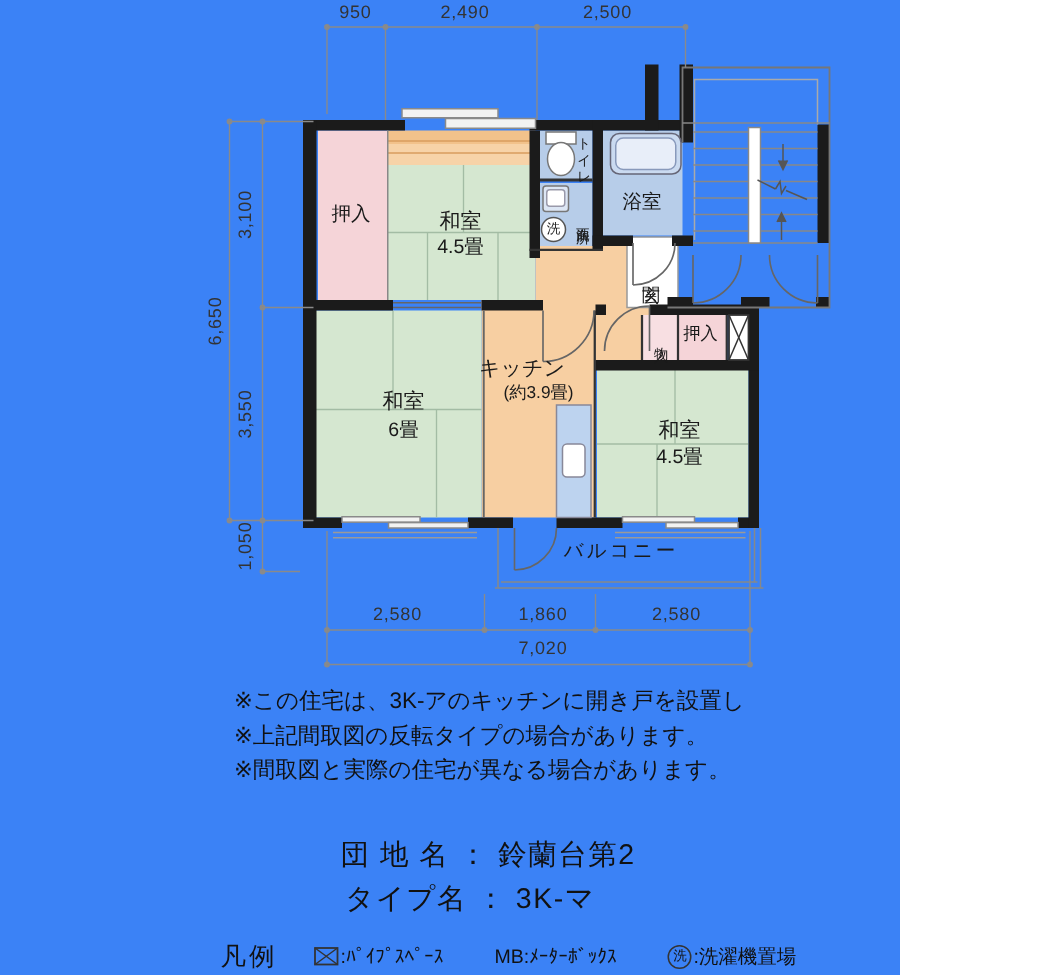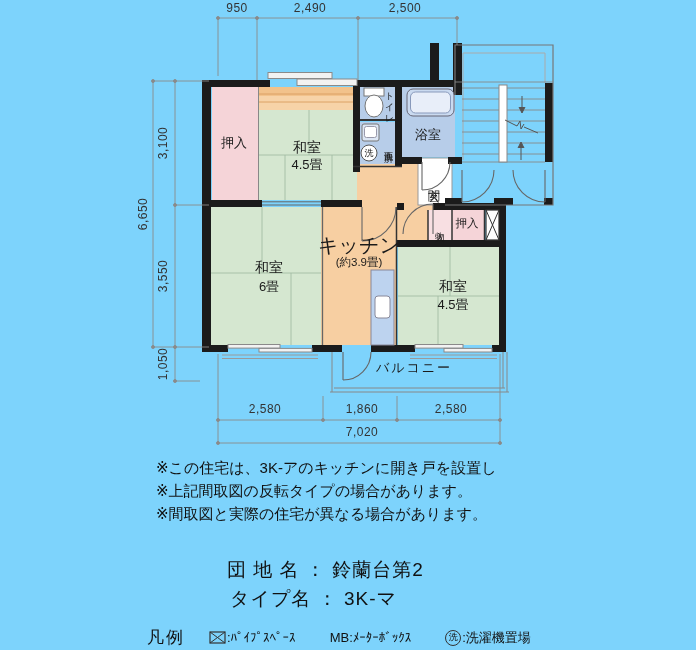--- a/index.html
+++ b/index.html
@@ -1,16 +1,16 @@
 <!DOCTYPE html>
 <html><head>
 <meta charset="utf-8">
 <style>
   html,body{margin:0;padding:0;background:#ffffff;}
-  #canvas{position:relative;width:696px;height:650px;background:#7dd3fc;overflow:hidden;
+  #canvas{position:relative;width:600px;height:650px;background:#3b82f6;overflow:hidden;
           font-family:"Liberation Sans","DejaVu Sans",sans-serif;color:#1a1a1a;}
   #plan-svg{position:absolute;left:0;top:0;}
   .lbl{position:absolute;transform:translate(-50%,-50%);white-space:nowrap;color:#1a1a1a;line-height:1;}
   .rlbl{position:absolute;transform:translate(-50%,-50%) rotate(-90deg);white-space:nowrap;color:#333;line-height:1;}
   .vlbl{position:absolute;transform:translate(-50%,-50%);writing-mode:vertical-rl;text-orientation:upright;
         white-space:nowrap;color:#1a1a1a;line-height:1;letter-spacing:1px;}
   .dim{font-size:12px;color:#333;letter-spacing:0.5px;}
   .circle-mark{position:absolute;transform:translate(-50%,-50%);width:15px;height:15px;border:1px solid #555;
         border-radius:50%;background:#fff;display:flex;align-items:center;justify-content:center;
         font-size:9px;color:#1a1a1a;}
@@ -235,21 +235,21 @@
   <div class="lbl" style="left:307px;top:164px;font-size:13px;">4.5畳</div>
   <div class="vlbl" style="left:389px;top:102px;font-size:9px;">トイレ</div>
   <div class="vlbl" style="left:388px;top:146px;font-size:9px;">洗面所</div>
   <div class="circle-mark" style="left:369px;top:153px;">
       <span>洗</span>
     </div>
   <div class="lbl" style="left:428px;top:134px;font-size:13px;">浴室</div>
   <div class="vlbl" style="left:434px;top:181px;font-size:12px;">玄関</div>
   <div class="vlbl" style="left:440px;top:225px;font-size:9.5px;">物入</div>
   <div class="lbl" style="left:467px;top:224px;font-size:11.5px;">押入</div>
-  <div class="lbl" style="left:359px;top:245px;font-size:20px;text-align:center;">キッチン</div>
+  <div class="lbl" style="left:348px;top:245px;font-size:14px;text-align:center;">キッチン</div>
   <div class="lbl" style="left:359px;top:263px;font-size:11.5px;">(約3.9畳)</div>
   <div class="lbl" style="left:269px;top:267px;font-size:14px;">和室</div>
   <div class="lbl" style="left:269px;top:286px;font-size:13px;">6畳</div>
   <div class="lbl" style="left:453px;top:286px;font-size:14px;">和室</div>
   <div class="lbl" style="left:453px;top:304px;font-size:13px;">4.5畳</div>
   <div class="lbl" style="left:414px;top:367px;font-size:13px;letter-spacing:2px;">バルコニー</div>
 
   <div id="notes">
     <div>※この住宅は、3K-アのキッチンに開き戸を設置し</div>
     <div>※上記間取図の反転タイプの場合があります。</div>

